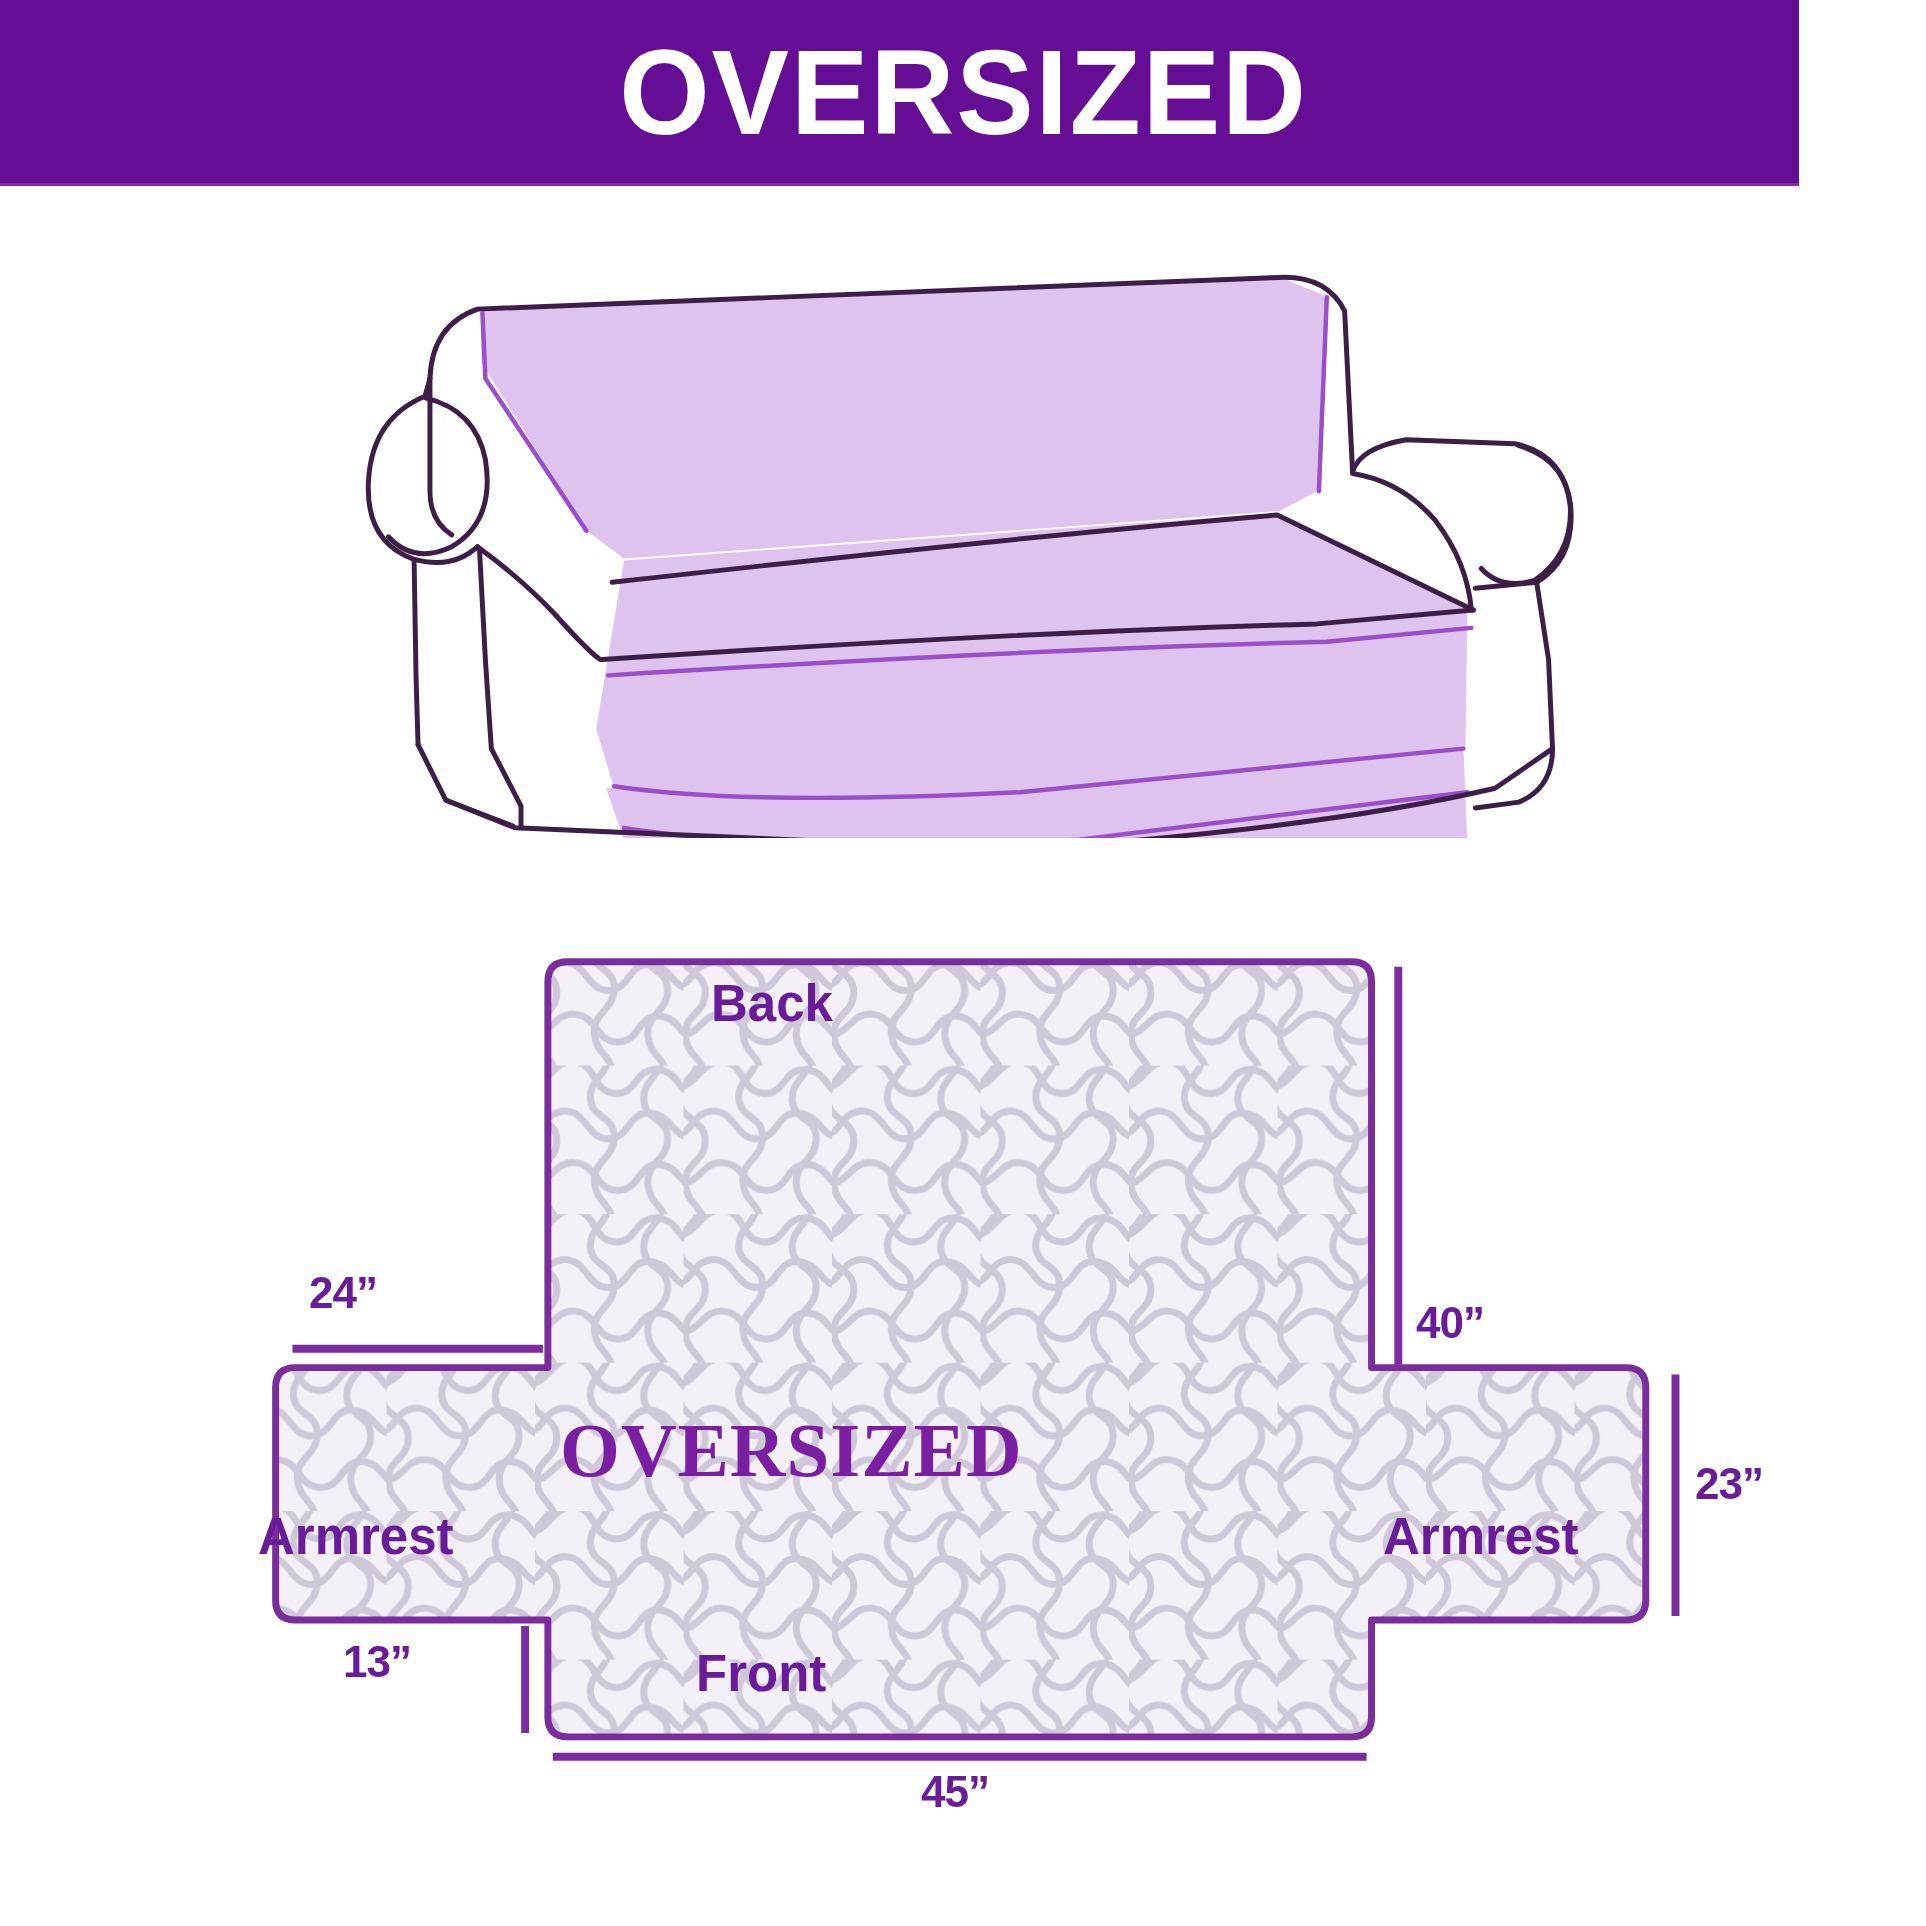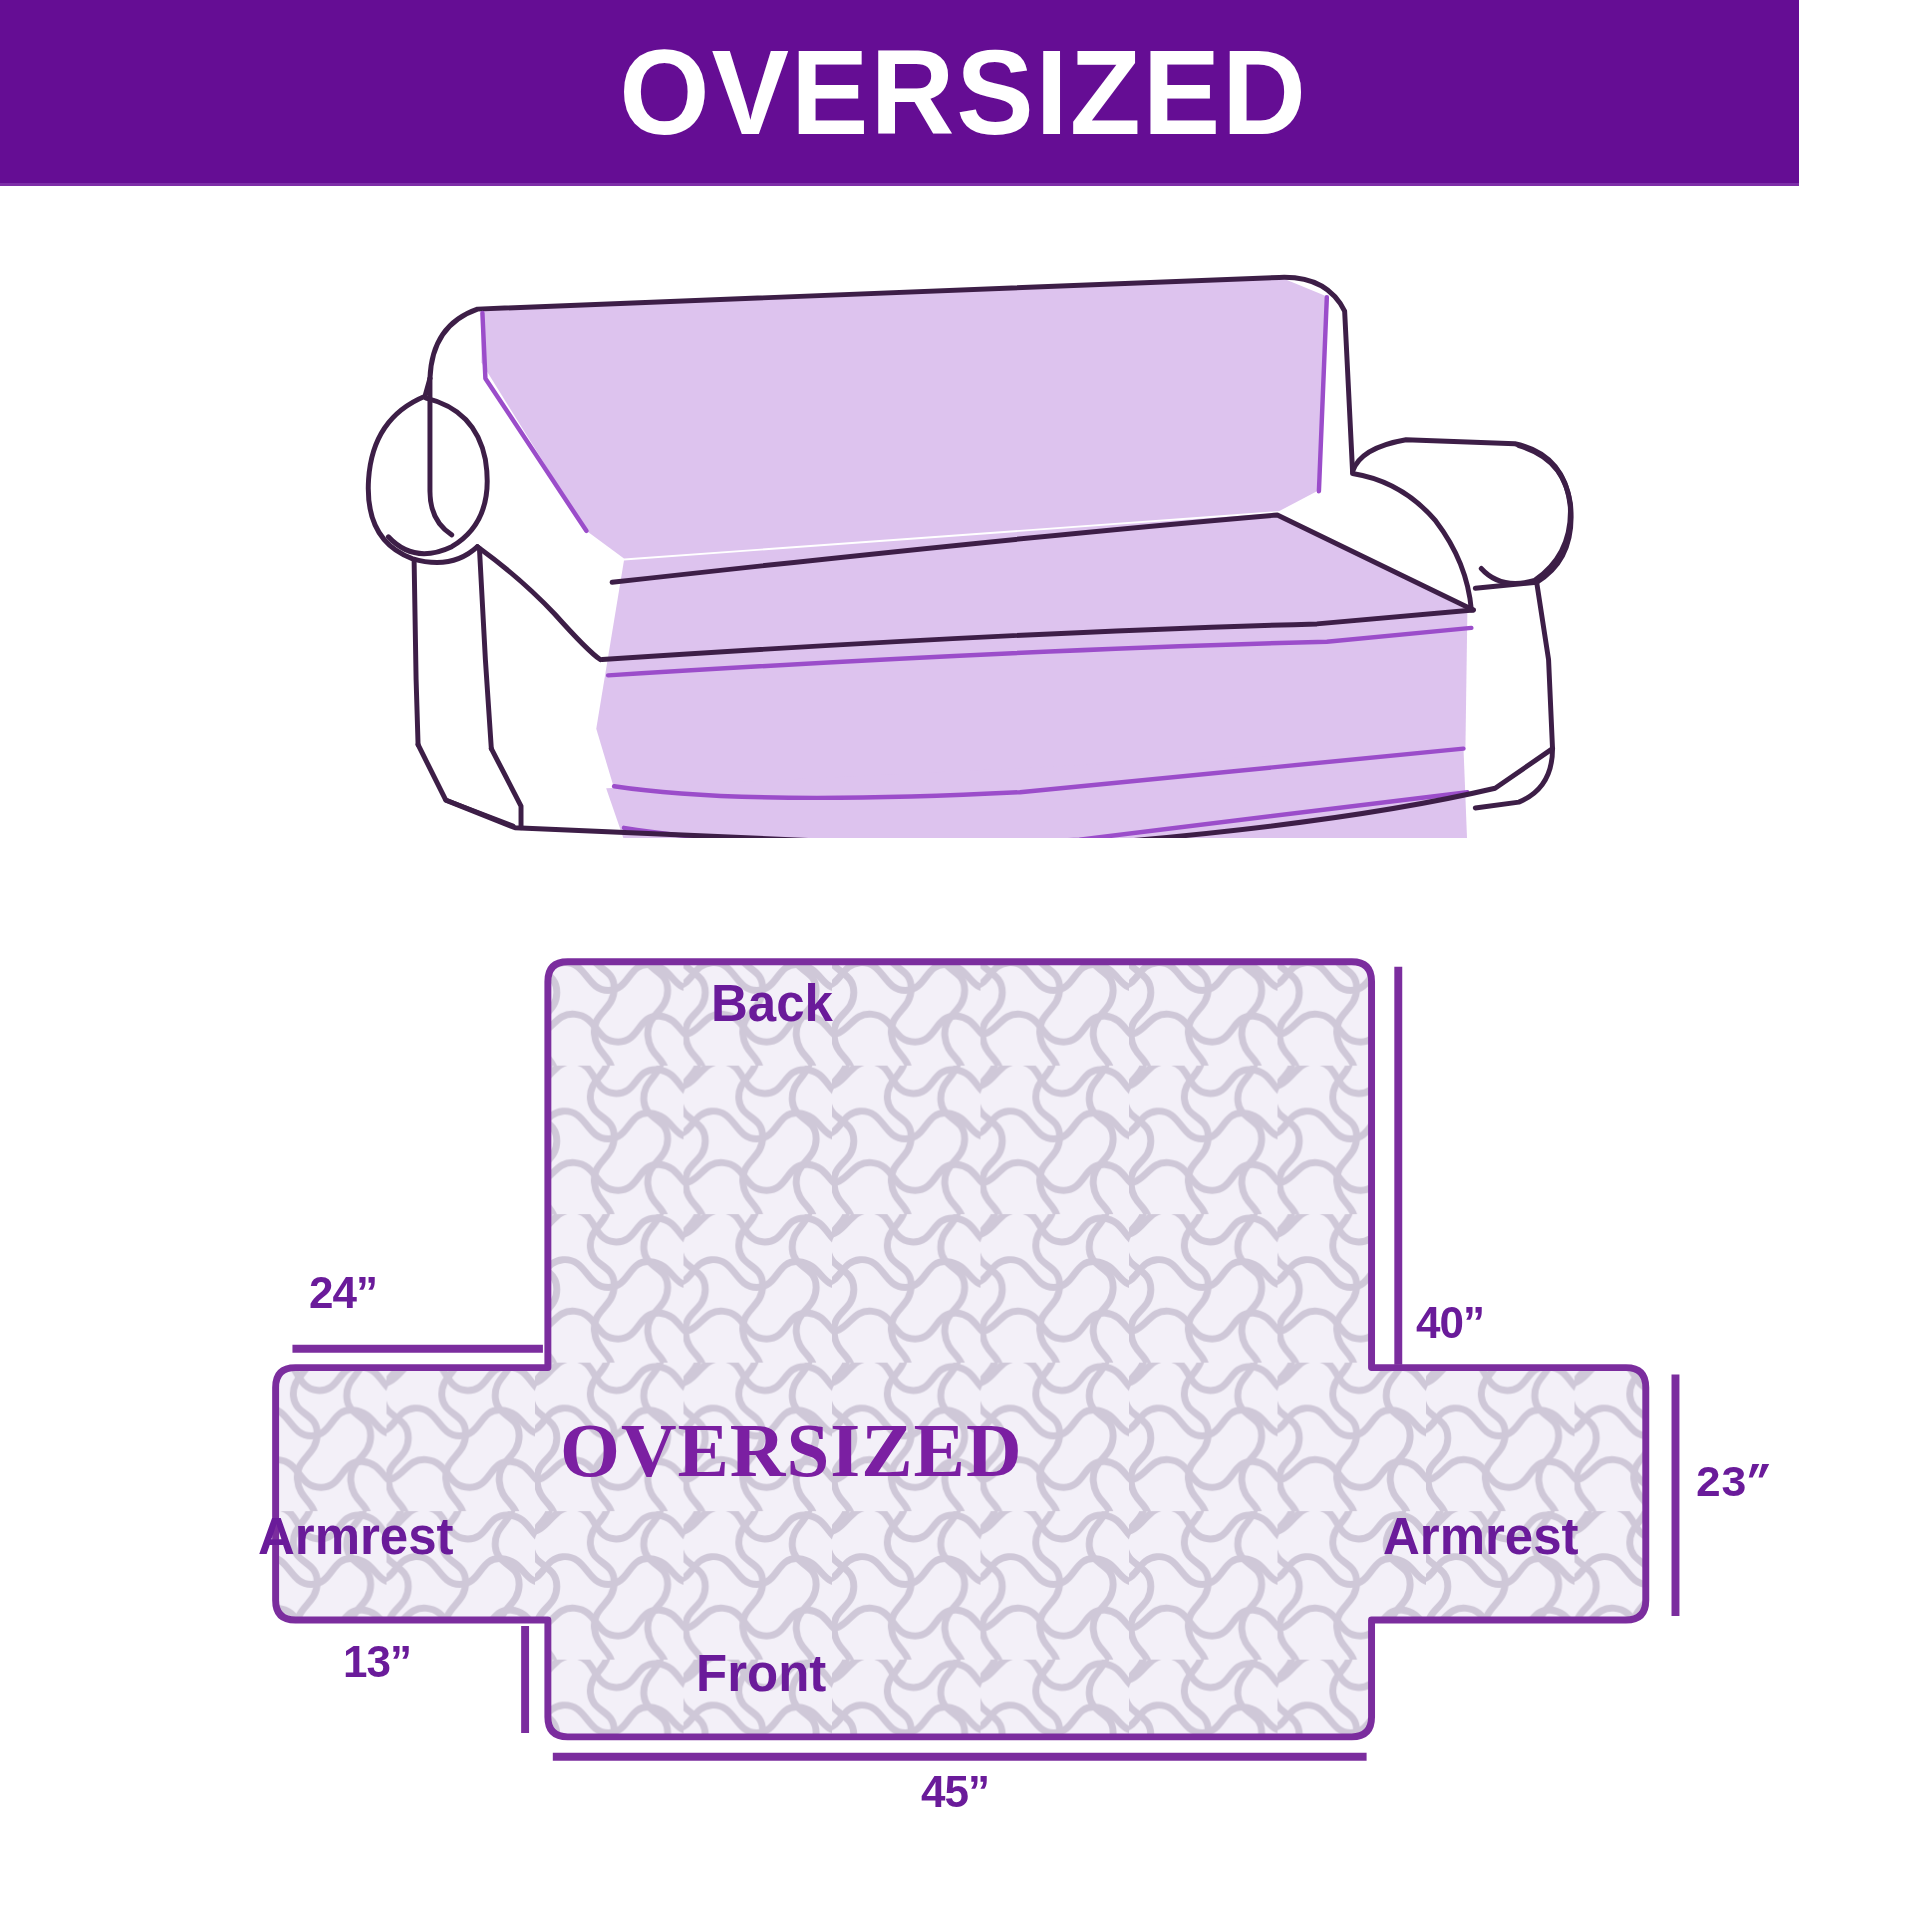--- a/index.html
+++ b/index.html
@@ -249,21 +249,21 @@
     <span class="panel-label" style="left:20px; top:594px;">Armrest</span>
 
     <span class="panel-label" style="left:1145px; top:594px;">Armrest</span>
 
     <span class="panel-label" style="left:458px; top:731px;">Front</span>
 
     <span class="center-label" style="left:322px; top:495px;">OVERSIZED</span>
 
     <span class="dim-label" style="left:1178px; top:368px;margin-top:16px;">40”</span>
 
-    <span class="dim-label" style="left:1457px; top:545px;font-family:Liberation Mono, monospace;">23”</span>
+    <span class="dim-label" style="left:1457px; top:545px;">23”</span>
 
     <span class="dim-label" style="left:71px; top:354px;">24”</span>
 
     <span class="dim-label" style="left:105px; top:723px;">13”</span>
 
     <span class="dim-label" style="left:683px; top:853px;">45”</span>
   </div>
 
 </div>
 

